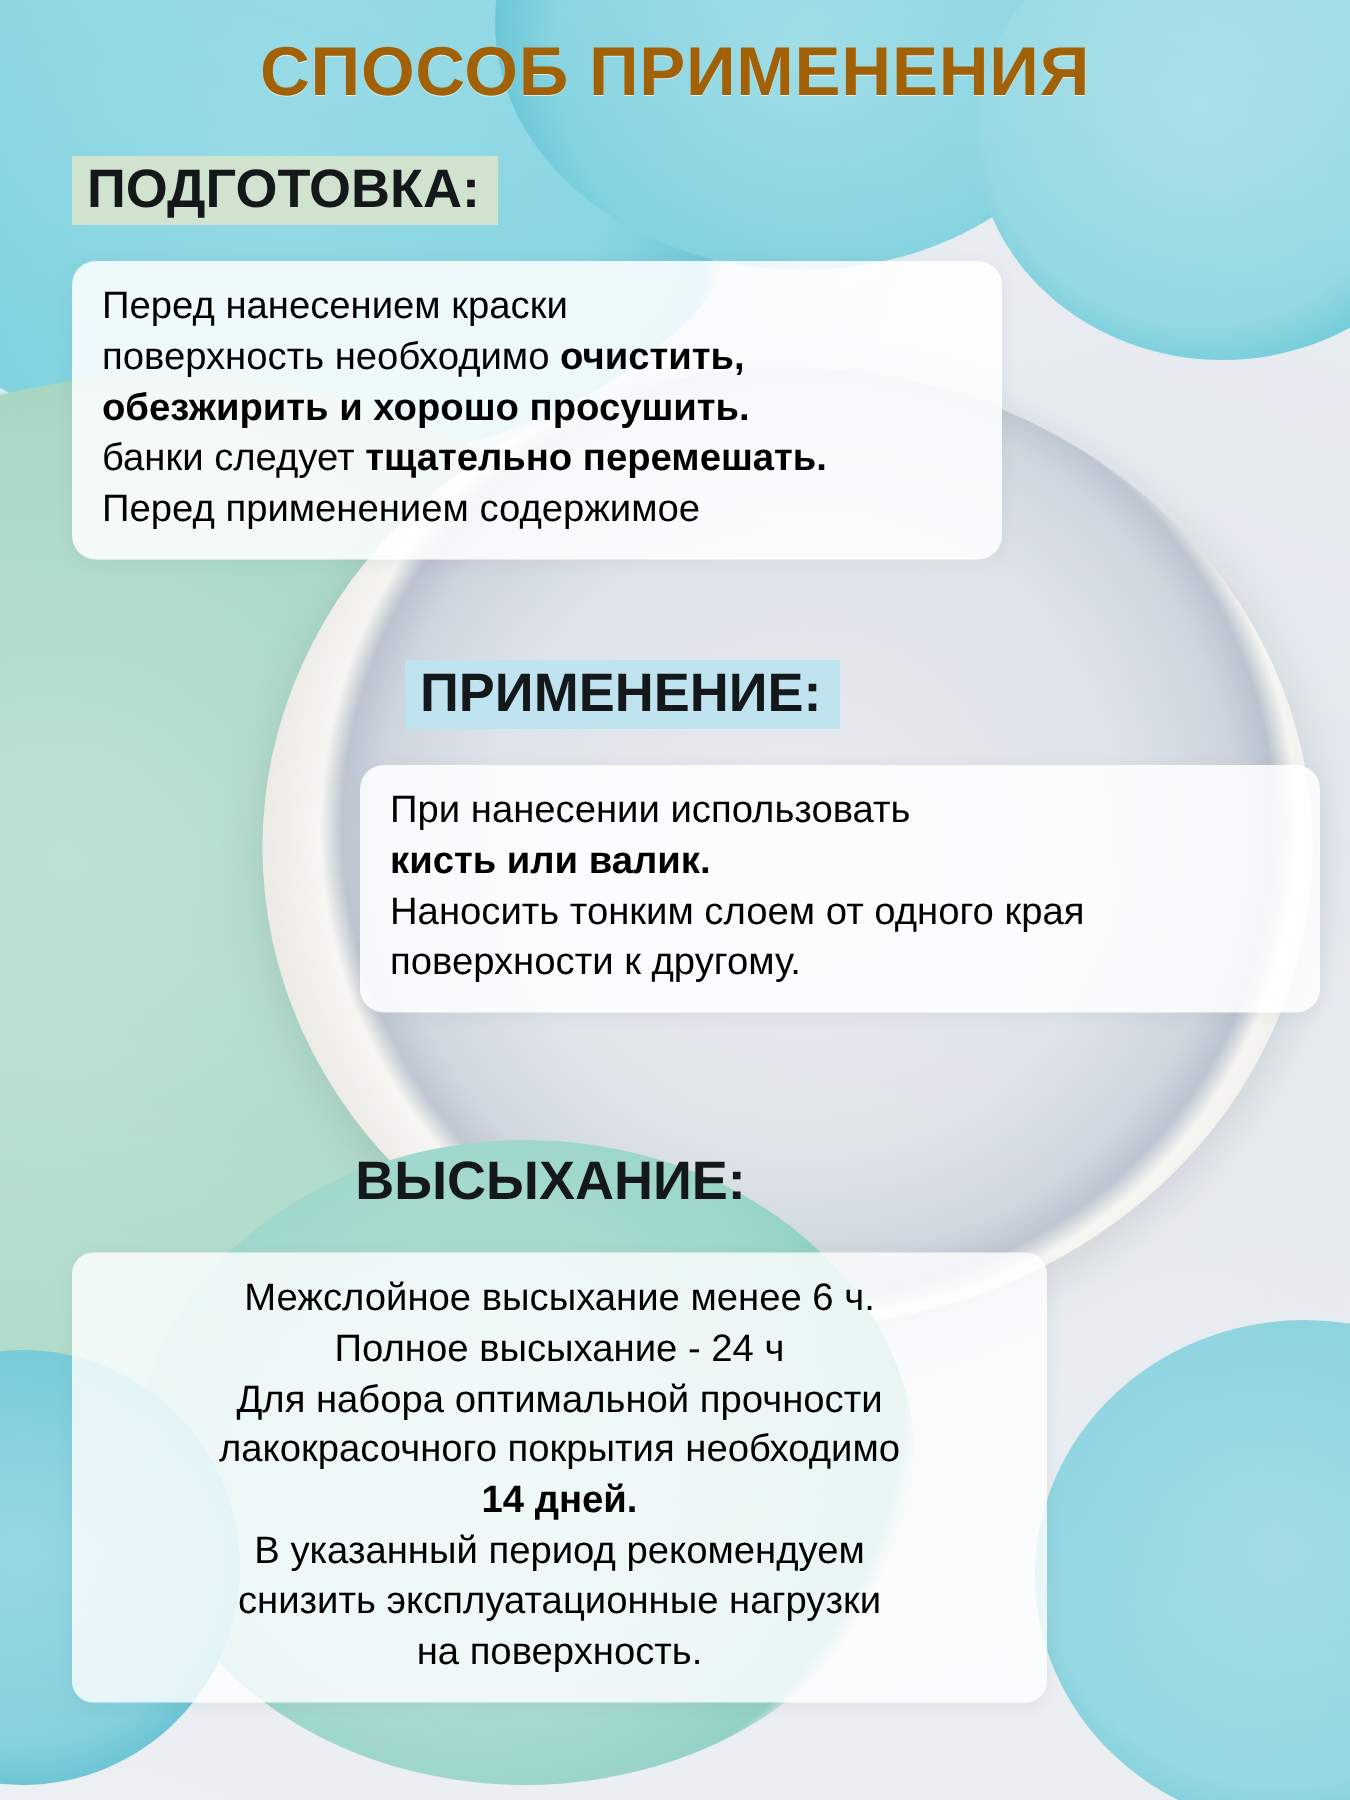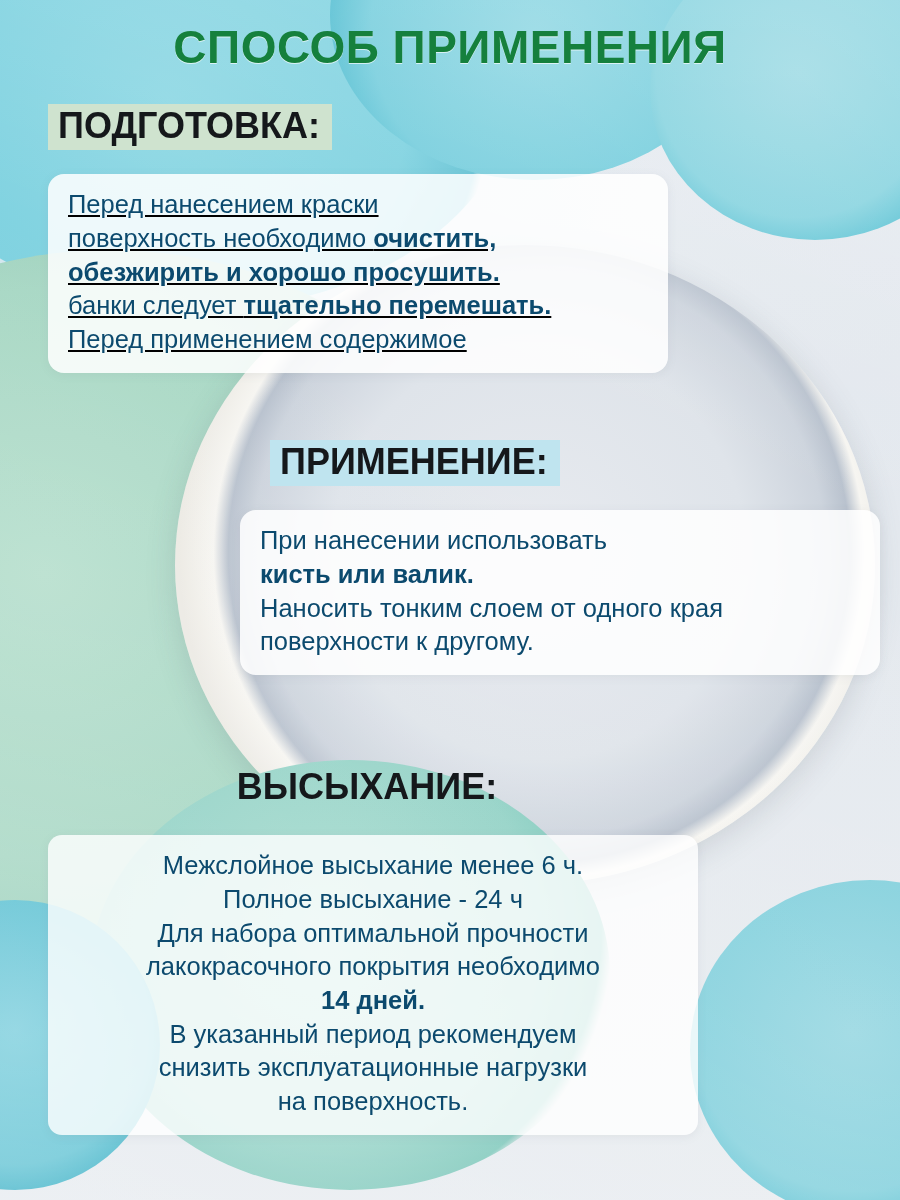--- a/index.html
+++ b/index.html
@@ -100,52 +100,52 @@
   }
 
   .title {
     position: absolute;
     left: 0; right: 0;
     top: 20px;
     text-align: center;
     font-size: 46px;
     font-weight: bold;
     letter-spacing: 0.5px;
-    color: #15803d;
+    color: #a16207;
     text-shadow: 0 1px 0 rgba(255,255,255,.65);
   }
 
   .heading {
     display: inline-block;
     font-size: 36px;
     font-weight: bold;
     color: #15181b;
     padding: 2px 12px 4px 10px;
     line-height: 1.12;
   }
   .heading.green { background: #cfe3cf; }
   .heading.blue  { background: #bfe4ef; margin-left: 30px; }
   .heading.plain { background: transparent; }
 
   .panel {
     background: rgba(255,255,255,0.86);
     border-radius: 16px;
     padding: 14px 20px 16px 20px;
-    color: #0c4a6e;
+    color: #000000;
     font-size: 25.5px;
     line-height: 1.32;
     box-shadow: 0 2px 10px rgba(120,130,140,.10);
     margin-top: 24px;
   }
   .panel.soft { background: rgba(255,255,255,0.80); }
   .panel b { font-weight: bold; }
   .panel .line { white-space: nowrap; }
 
   
-  #block-prep { position: absolute; left: 48px; top: 104px; width: 695px; text-decoration: underline; }
+  #block-prep { position: absolute; left: 48px; top: 104px; width: 695px; }
   #block-prep .panel { width: 580px; }
 
   #block-apply { position: absolute; left: 240px; top: 440px; width: 620px; }
   #block-apply .panel { width: 600px; }
 
   #block-dry { position: absolute; left: 48px; top: 765px; width: 640px; text-align: center; }
   #block-dry .panel { width: 610px; border-radius: 14px; }
 
   .heading-wrap { margin-bottom: 12px; }
 </style>

